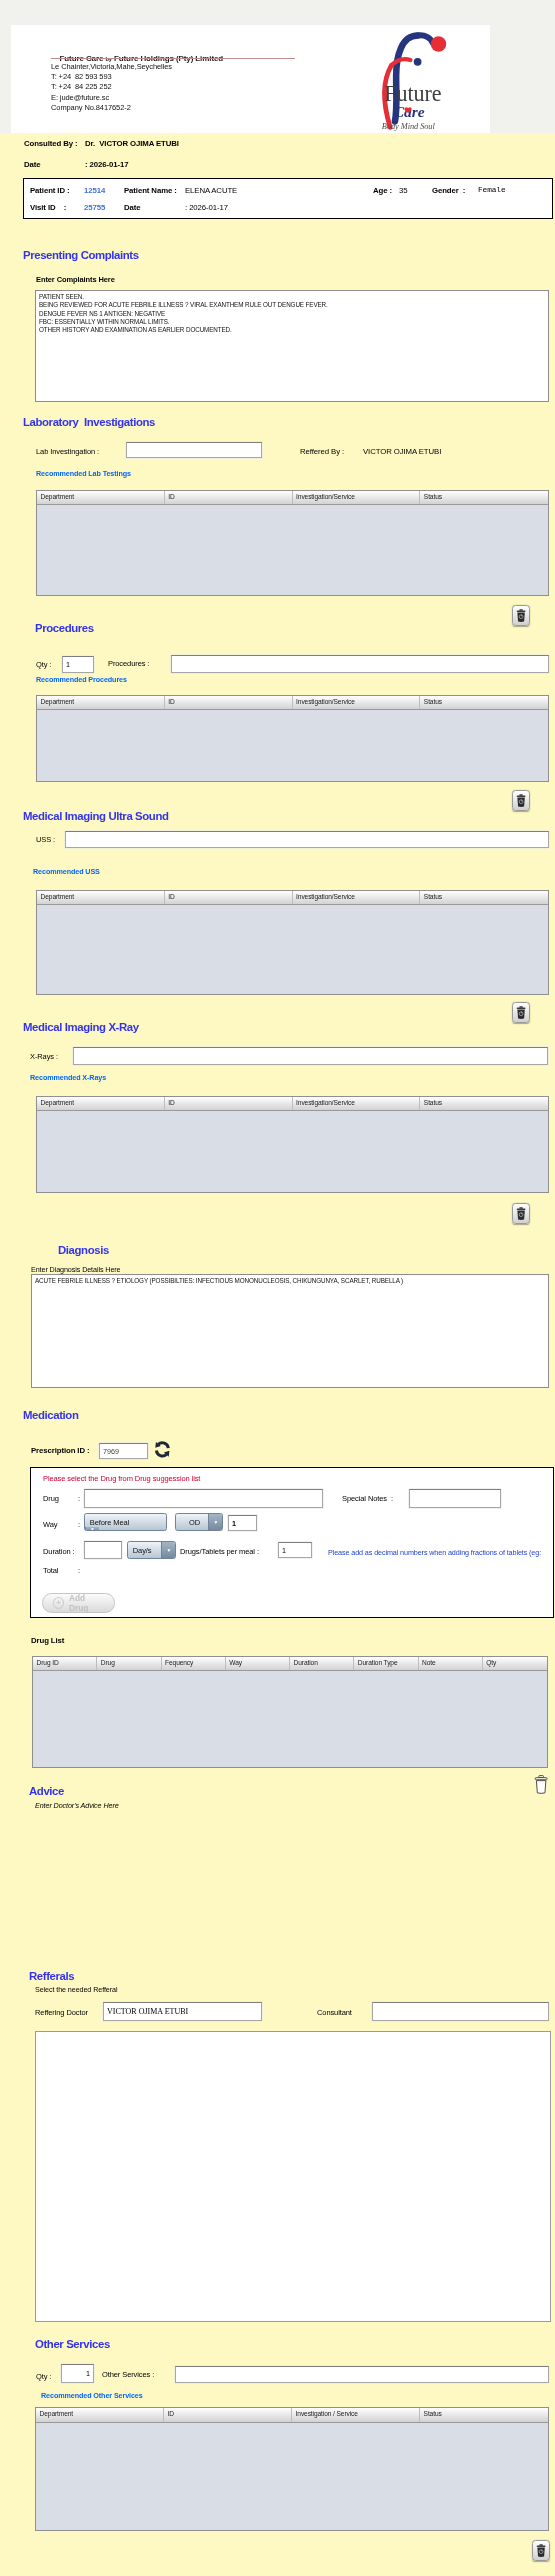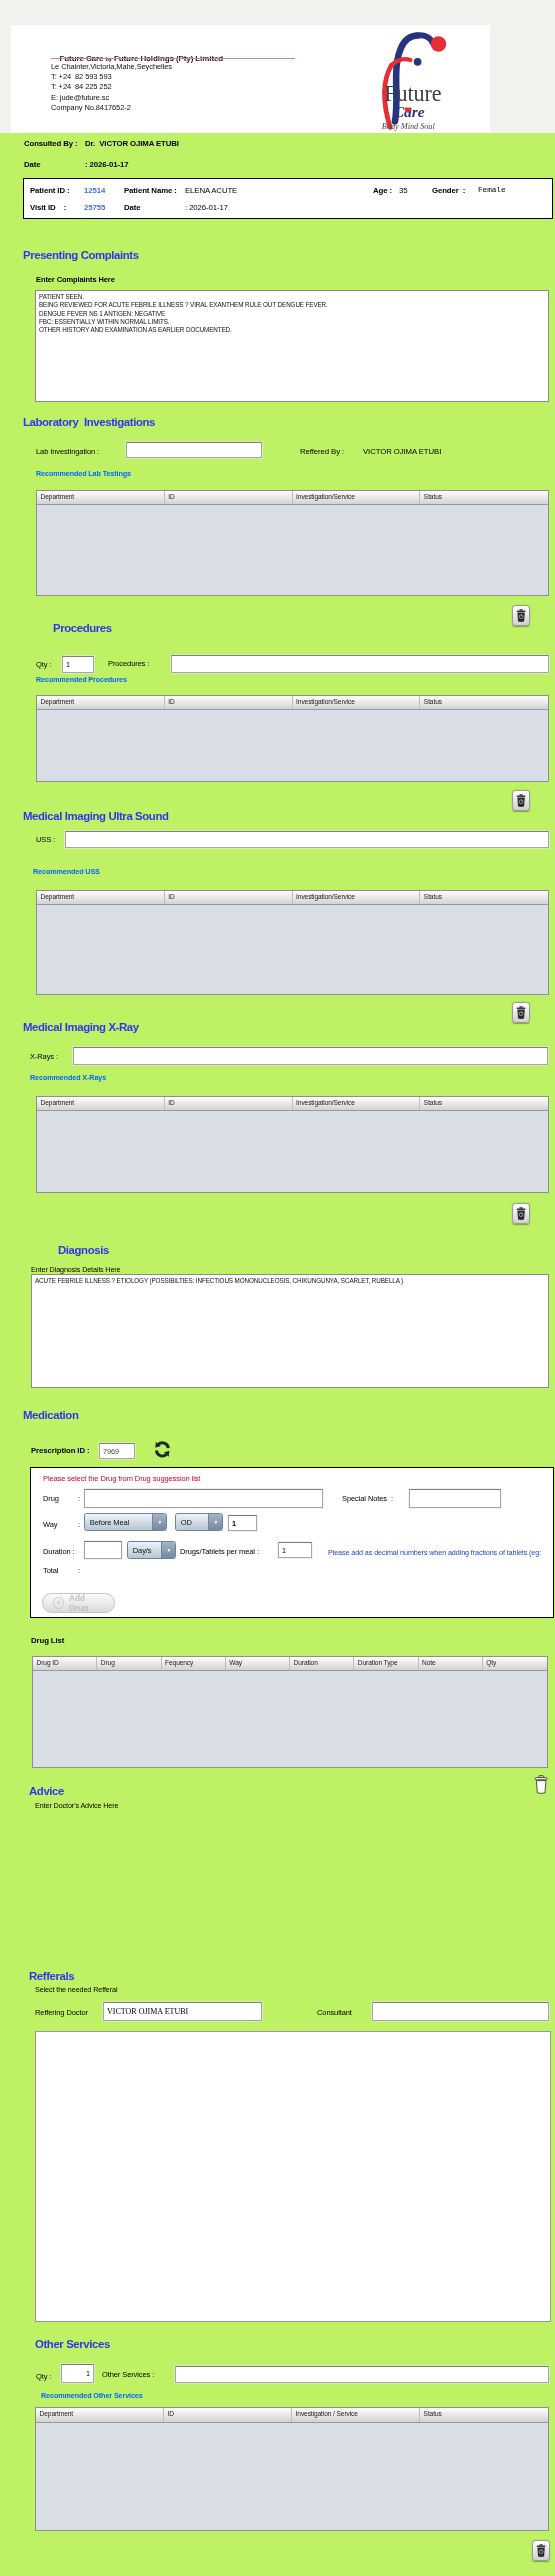--- a/index.html
+++ b/index.html
@@ -1,16 +1,16 @@
 <!DOCTYPE html>
 <html style="font-size:9.6px"><head>
 <meta charset="utf-8">
 <style>
   html,body{margin:0;padding:0;background:#fff;}
-  .page{position:relative;width:556px;height:2576px;background:#bef264;overflow:hidden;
+  .page{position:relative;width:556px;height:2576px;background:#fef9c3;overflow:hidden;
         font-family:"Liberation Sans","DejaVu Sans",sans-serif;color:#000;letter-spacing:-0.1px;}
   .abs{position:absolute;text-align:center;}
   .b{font-weight:bold;}
   .title{position:absolute;color:#3333ee;font-weight:bold;font-size:11.4px;letter-spacing:-0.4px;white-space:pre;}
   .lbl{position:absolute;font-size:7.5px;white-space:pre;}
   .link{position:absolute;color:#0066ff;font-weight:bold;font-size:7.2px;white-space:pre;cursor:pointer;}
   .idv{color:#4472d8;font-weight:bold;}
   .inp{position:absolute;background:#fff;border:0.6px solid #a6a6a6;border-top-color:#7d7d7d;
        box-sizing:border-box;font-family:"Liberation Sans",sans-serif;font-size:7.2px;padding:0 3px;
        box-shadow:0 0 0 0.6px #e9e9e9;}
@@ -125,21 +125,21 @@
   <div class="trashbtn" style="left:512px;top:605px;">
     <svg width="10.2" height="13" viewBox="0 0 17 22">
       <rect x="5.5" y="0.5" width="6" height="2.5" rx="1" fill="#3a3a3a"></rect>
       <rect x="1" y="2.6" width="15" height="2.6" rx="1.2" fill="#3a3a3a"></rect>
       <path d="M2.2 6 L14.8 6 L13.6 21 Q8.5 22.6 3.4 21 Z" fill="#2b2b2b"></path>
       <circle cx="8.5" cy="13" r="3.2" fill="none" stroke="#cfd6dd" stroke-width="1"></circle>
       <path d="M8.5 9.8 l1.4 1.2 l-1.4 1.2" fill="none" stroke="#cfd6dd" stroke-width="0.9"></path>
     </svg>
   </div>
 
-  <div class="title" style="left:37px;top:622px;padding-left:16px;">Procedures</div>
+  <div class="title" style="left:19px;top:622px;padding-left:16px;">Procedures</div>
   <div class="lbl" style="left:36px;top:660px;">Qty :</div>
   <input class="inp" style="left: 62px; top: 656px; width: 32px; height: 17.3px;" value="1">
   <div class="lbl" style="left:108px;top:659px;">Procedures :</div>
   <input class="inp" style="left: 171px; top: 655px; width: 378px; height: 18px;" value="">
   <div class="link" style="left:36px;top:675px;">Recommended Procedures</div>
   <div class="tbl" style="left:36px;top:695px;width:513px;height:87px;">
     <div class="thead">
       <div class="th c4">Department</div>
       <div class="th c4">ID</div>
       <div class="th c4">Investigation/Service</div>
@@ -202,46 +202,46 @@
       <path d="M8.5 9.8 l1.4 1.2 l-1.4 1.2" fill="none" stroke="#cfd6dd" stroke-width="0.9"></path>
     </svg>
   </div>
 
   <div class="title" style="left:23px;top:1244px;padding-left:35px;">Diagnosis</div>
   <div class="lbl" style="left:31px;top:1265px;font-size:7.2px;">Enter Diagnosis Details Here</div>
   <textarea class="ta" style="left: 31px; top: 1274px; width: 518px; height: 114px;">ACUTE FEBRILE ILLNESS ? ETIOLOGY (POSSIBILTIES: INFECTIOUS MONONUCLEOSIS, CHIKUNGUNYA, SCARLET, RUBELLA )</textarea>
 
   <div class="title" style="left:23px;top:1409px;">Medication</div>
   <div class="lbl b" style="left:31px;top:1446px;font-size:7.8px;">Prescription ID :</div>
-  <input class="inp" style="left: 99px; top: 1443px; width: 36px; height: 16px; color: rgb(68, 68, 68);" value="7969">
+  <input class="inp" style="left: 99px; top: 1443px; width: 49px; height: 16px; color: rgb(68, 68, 68);" value="7969">
   <div class="trashplain" style="left:153px;top:1440px;width:18px;height:19px;">
     <svg width="16.7" height="16.7" viewBox="0 0 28 28">
       <path d="M24 12 A10.2 10.2 0 0 0 7 5.6" fill="none" stroke="#1e2835" stroke-width="5"></path>
       <polygon points="3.2,1.5 11.5,8.5 2.2,11.5" fill="#1e2835"></polygon>
       <path d="M4 16 A10.2 10.2 0 0 0 21 22.4" fill="none" stroke="#1e2835" stroke-width="5"></path>
       <polygon points="24.8,26.5 16.5,19.5 25.8,16.5" fill="#1e2835"></polygon>
     </svg>
   </div>
 
   <div class="blackbox" style="left:30px;top:1467px;width:524px;height:151px;"></div>
   <div class="redtxt" style="left:43px;top:1474px;">Please select the Drug from Drug suggession list</div>
 
   <div class="lbl" style="left:43px;top:1494px;">Drug</div>
   <div class="lbl" style="left:78px;top:1494px;">:</div>
   <input class="inp" style="left: 84px; top: 1489px; width: 239px; height: 18.5px;" value="">
   <div class="lbl" style="left:342px;top:1494px;">Special Notes  :</div>
   <input class="inp" style="left: 409px; top: 1489px; width: 92px; height: 18.5px;" value="">
 
   <div class="lbl" style="left:43px;top:1520px;">Way</div>
   <div class="lbl" style="left:78px;top:1520px;">:</div>
-  <div class="sel" style="left:84px;top:1513px;width:83px;height:18px;">
+  <div class="sel" style="left:84px;top:1513px;width:83px;height:18px;flex-direction:column;">
     <span class="sel-text">Before Meal</span>
     <span class="sel-arrow">▼</span>
   </div>
-  <div class="sel" style="left:175px;top:1513px;width:48px;height:18px;">
+  <div class="sel" style="left:175px;top:1513px;width:48px;height:18px;text-align:center;">
     <span class="sel-text">OD</span>
     <span class="sel-arrow">▼</span>
   </div>
   <input class="inp b" style="left: 228px; top: 1515px; width: 29px; height: 16px; font-weight: bold;" value="1">
 
   <div class="lbl" style="left:43px;top:1547px;text-align:center;">Duration :</div>
   <input class="inp" style="left: 84px; top: 1541px; width: 38px; height: 18px;" value="">
   <div class="sel" style="left:127px;top:1541px;width:49px;height:18px;">
     <span class="sel-text">Day/s</span>
     <span class="sel-arrow">▼</span>
@@ -274,21 +274,21 @@
   </div>
   <div class="trashplain" style="left:532px;top:1774px;width:18px;height:21.5px;">
     <svg width="14.3" height="19" viewBox="0 0 24 32">
       <rect x="8" y="1" width="8" height="3.5" rx="1.5" fill="none" stroke="#444" stroke-width="1.6"></rect>
       <rect x="2" y="4.5" width="20" height="3.5" rx="1.5" fill="#fff" stroke="#444" stroke-width="1.6"></rect>
       <path d="M4 9.5 L20 9.5 L18.4 30 Q12 32 5.6 30 Z" fill="#fff" stroke="#444" stroke-width="1.6"></path>
     </svg>
   </div>
 
   <div class="title" style="left:29px;top:1785px;">Advice</div>
-  <div class="lbl" style="left:35px;top:1801px;font-size:7.2px;">Enter Doctor's Advice Here</div>
+  <div class="lbl" style="left:35px;top:1801px;font-size:7.2px;font-style:italic;">Enter Doctor's Advice Here</div>
 
   <div class="title" style="left:29px;top:1970px;">Refferals</div>
   <div class="lbl" style="left:35px;top:1985px;font-size:7.2px;">Select the needed Refferal</div>
   <div class="lbl" style="left:35px;top:2008px;">Reffering Doctor</div>
   <input class="inp" style="left: 103px; top: 2002px; width: 159px; height: 18.5px; font-family: &quot;Liberation Serif&quot;, serif; font-size: 8px;" value="VICTOR OJIMA ETUBI">
   <div class="lbl" style="left:317px;top:2008px;">Consultant</div>
   <input class="inp" style="left: 372px; top: 2002px; width: 177px; height: 18.5px;" value="">
   <div class="listbox" style="left:35px;top:2031px;width:516px;height:291px;"></div>
 
   <div class="title" style="left:35px;top:2338px;">Other Services</div>

